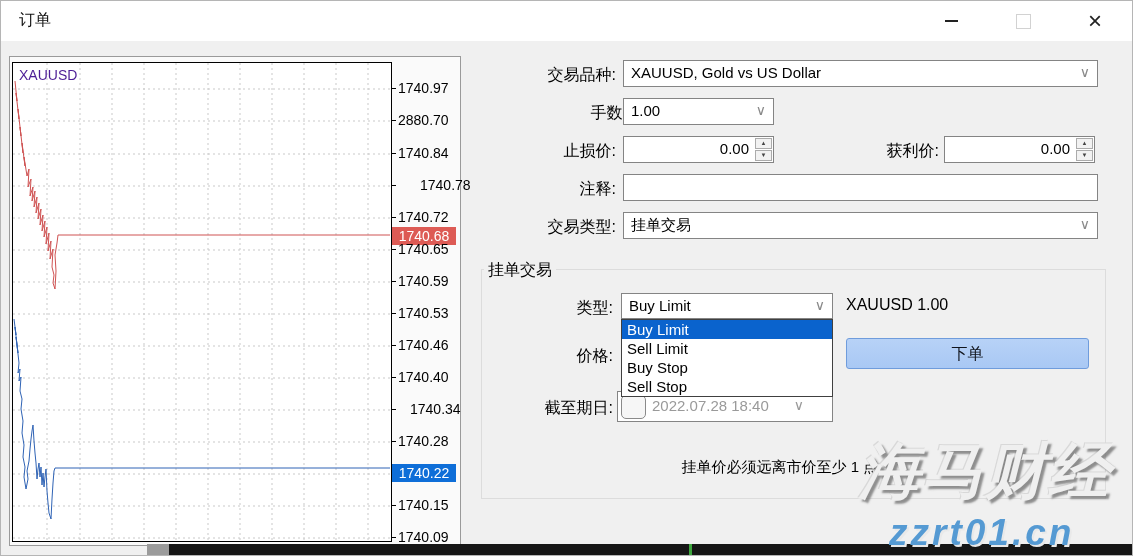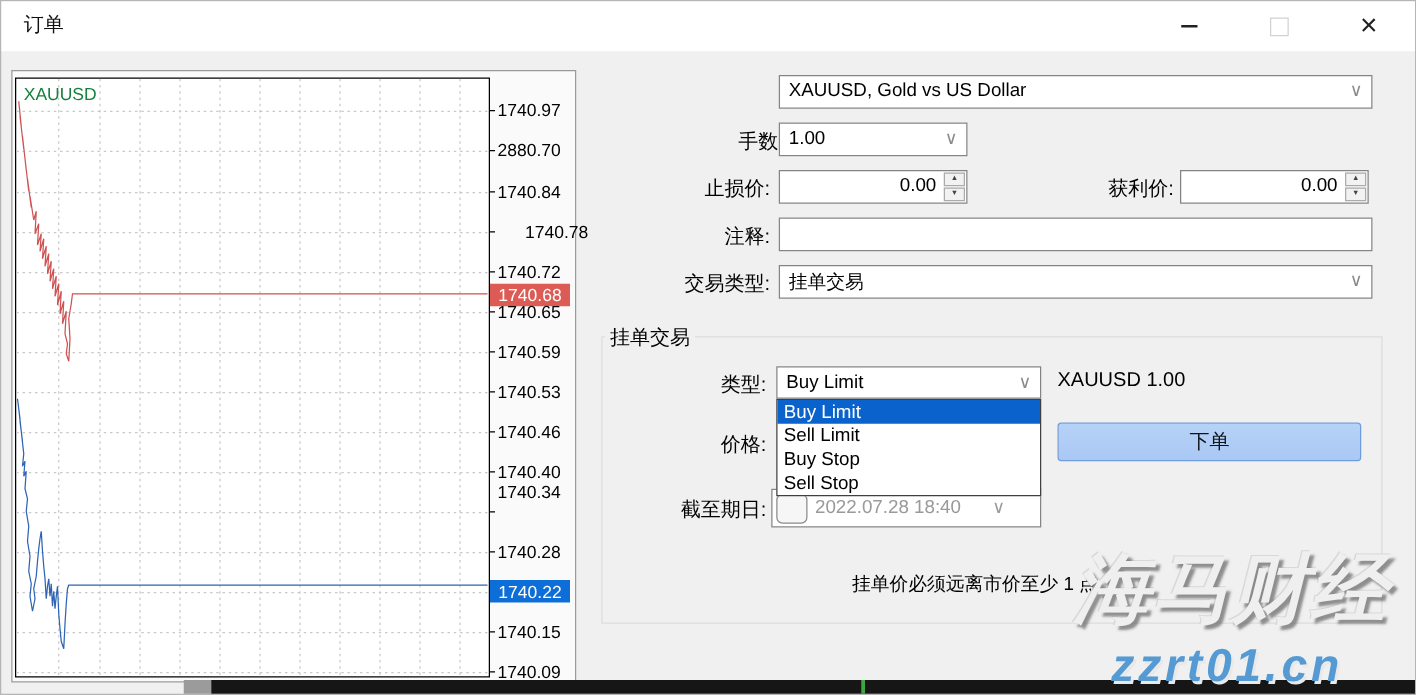--- a/index.html
+++ b/index.html
@@ -12,21 +12,21 @@
   .min-glyph{width:13px;height:1.5px;background:#222;}
   .max-glyph{width:13px;height:13px;border:1.5px solid #d2d2d2;}
   .close-glyph{font-size:24px;color:#222;line-height:1;font-weight:300;}
   
   .chart-frame{position:absolute;left:8px;top:55px;width:452px;height:490px;background:#fafafa;border:1px solid #9a9a9a;box-sizing:border-box;}
   .plot{position:absolute;left:11px;top:61px;width:378px;height:478px;background:#ffffff;border:1px solid #000;}
   .plot svg{display:block;}
   .grid-line{stroke:#c9c9c9;stroke-width:1;stroke-dasharray:2,3;}
   .ask-poly{fill:none;stroke:var(--ask-line);stroke-width:1;}
   .bid-poly{fill:none;stroke:var(--bid-line);stroke-width:1;}
-  .chart-symbol{position:absolute;left:18px;top:66px;font-size:14px;color:#15803d;}
+  .chart-symbol{position:absolute;left:18px;top:66px;font-size:14px;color:#4c1d95;}
   .tick{position:absolute;left:391px;width:4px;height:1px;background:#000;}
   .axis-label{position:absolute;left:397px;font-size:14px;color:#000;white-space:nowrap;}
   .axis-label.badge{left:391px;width:58px;padding:1px 3px;color:#fff;text-align:center;}
   .axis-label.ask{background:var(--ask-badge);}
   .axis-label.bid{background:var(--bid-badge);}
   
   .flabel{position:absolute;font-size:16px;color:#000;text-align:right;white-space:nowrap;}
   .combo,.spin,.tinput{position:absolute;background:#fff;border:1px solid #848484;box-sizing:border-box;font-size:15px;color:#000;}
   .combo .val{position:absolute;left:7px;top:3px;white-space:nowrap;}
   .chev{position:absolute;right:7px;top:3px;color:#8a8a8a;font-size:14px;}
@@ -127,30 +127,31 @@
       <div class="axis-label" style="top: 240px;">1740.65</div>
       <div class="tick" style="top: 280px;"></div>
       <div class="axis-label" style="top: 272px;">1740.59</div>
       <div class="tick" style="top: 312px;"></div>
       <div class="axis-label" style="top: 304px;">1740.53</div>
       <div class="tick" style="top: 344px;"></div>
       <div class="axis-label" style="top: 336px;">1740.46</div>
       <div class="tick" style="top: 376px;"></div>
       <div class="axis-label" style="top: 368px;">1740.40</div>
       <div class="tick" style="top: 408px;"></div>
-      <div class="axis-label" style="top: 384px;">1740.34</div>
+      <div class="axis-label" style="top: 400px; margin-left: 12px;">1740.34</div>
       <div class="tick" style="top: 440px;"></div>
       <div class="axis-label" style="top: 432px;">1740.28</div>
       <div class="axis-label badge bid" style="top: 463px;">1740.22</div>
       <div class="tick" style="top: 504px;"></div>
       <div class="axis-label" style="top: 496px;">1740.15</div>
       <div class="tick" style="top: 536px;"></div>
       <div class="axis-label" style="top: 528px;">1740.09</div>
     </div>
 
+  <div class="flabel" style="left:480px;top:64px;width:135px">交易品种:</div>
   <div class="combo" style="left:622px;top:59px;width:475px;height:27px">
     <span class="val">XAUUSD, Gold vs US Dollar</span>
     <span class="chev">∨</span>
   </div>
 
   <div class="flabel" style="left:491px;top:102px;width:135px">手数:</div>
   <div class="combo" style="left:622px;top:97px;width:151px;height:27px">
     <span class="val">1.00</span>
     <span class="chev">∨</span>
   </div>

